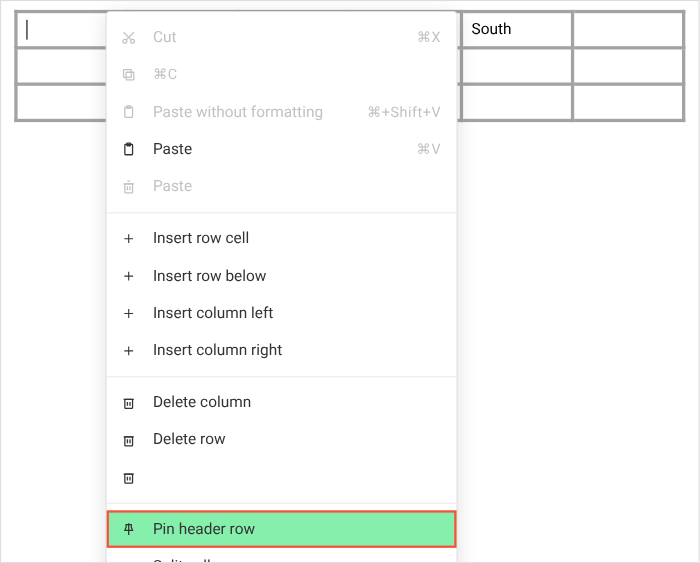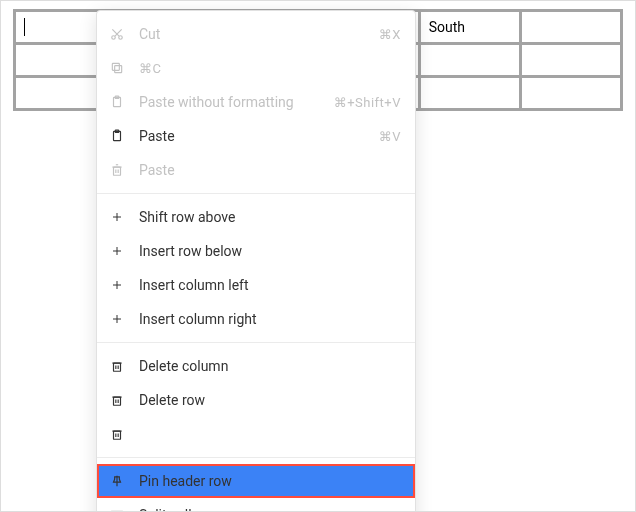--- a/index.html
+++ b/index.html
@@ -58,21 +58,21 @@
     padding: 0 14px 0 12px;
     color: #333;
     cursor: pointer;
     position: relative;
   }
   .menu-item.disabled {
     color: #c2c2c2;
     cursor: default;
   }
   .menu-item.highlight {
-    background: #3b82f6;
+    background: #86efac;
   }
   .menu-item.red-outline::after {
     content: "";
     position: absolute;
     inset: 0;
     border: 2px solid #ff4c3b;
     pointer-events: none;
   }
   .mi-icon {
     width: 16px;
@@ -195,21 +195,21 @@
 
   <div class="menu-sep"></div>
 
   <div class="menu-item">
     <span class="mi-icon">
       <svg width="12" height="12" viewBox="0 0 24 24" fill="none" stroke="currentColor" stroke-width="2">
           <line x1="12" y1="4" x2="12" y2="20"></line>
           <line x1="4" y1="12" x2="20" y2="12"></line>
         </svg>
     </span>
-    <span class="mi-label">Shift row above</span>
+    <span class="mi-label">Insert row cell</span>
   </div>
 
   <div class="menu-item">
     <span class="mi-icon">
       <svg width="12" height="12" viewBox="0 0 24 24" fill="none" stroke="currentColor" stroke-width="2">
           <line x1="12" y1="4" x2="12" y2="20"></line>
           <line x1="4" y1="12" x2="20" y2="12"></line>
         </svg>
     </span>
     <span class="mi-label">Insert row below</span>

